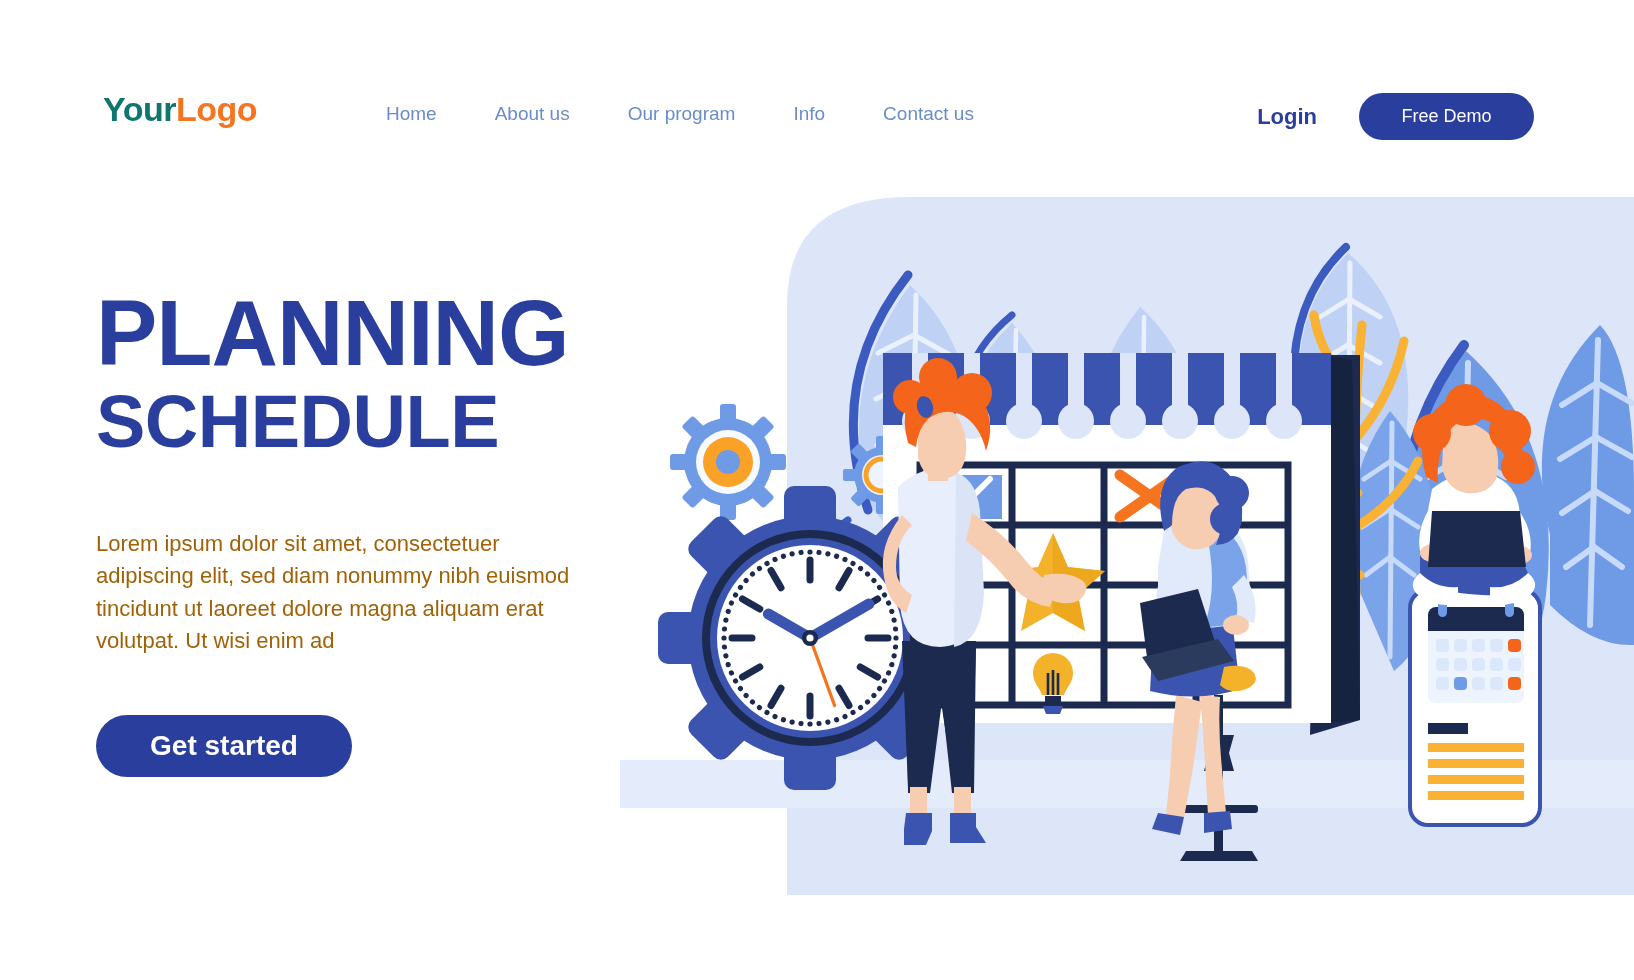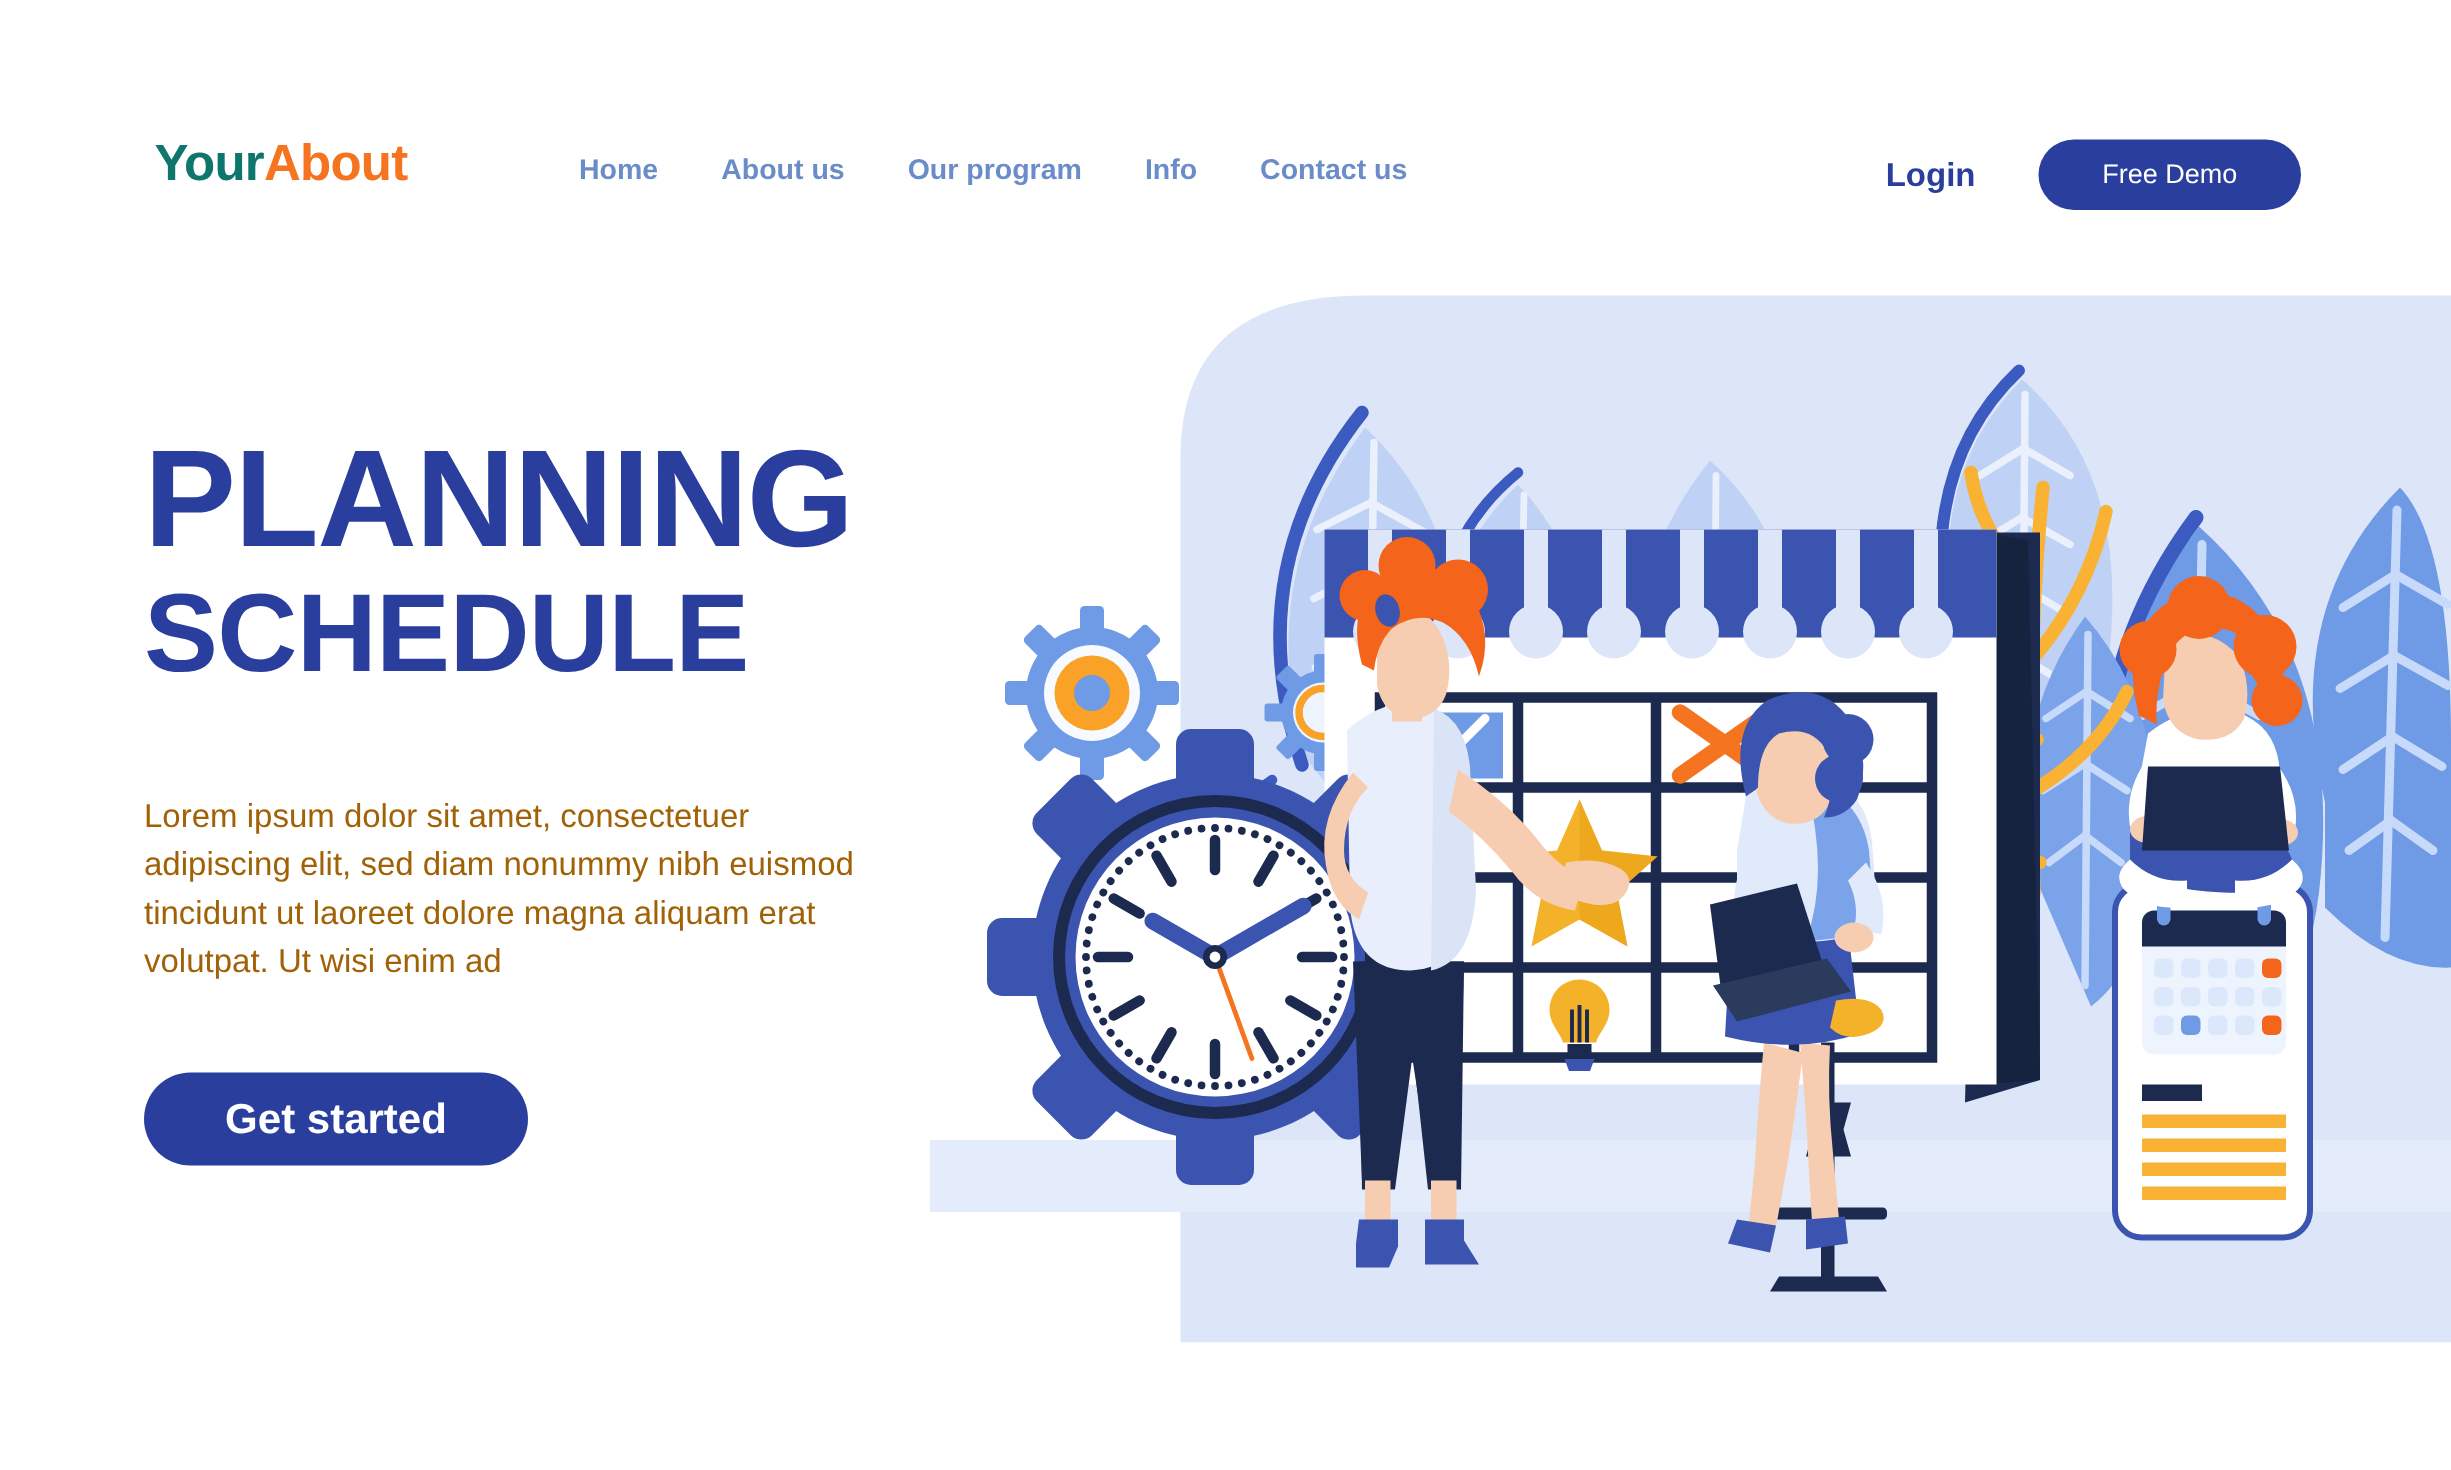--- a/index.html
+++ b/index.html
@@ -37,22 +37,21 @@
   }
   .logo .logo-a { color: #0f766e; }
   .logo .logo-b { color: #f4741f; }
 
   .nav {
     position: absolute;
     left: 386px;
     top: 103px;
     display: flex;
     align-items: center;
-    gap: 0;
-    font-weight: bold;
+    gap: 16px;
   }
   .nav a {
     color: #6a8cc9;
     font-size: 19px;
     text-decoration: none;
     margin-right: 42px;
     white-space: nowrap;
   }
   .nav a:last-child { margin-right: 0; }
 
@@ -139,21 +138,21 @@
   .illustration svg { display: block; }
 </style>
 </head>
 <body>
 
 <div class="page">
 
   <div class="header">
 
     <div class="logo">
-      <span class="logo-a">Your</span><span class="logo-b">About</span>
+      <span class="logo-a">Your</span><span class="logo-b">Logo</span>
     </div>
 
     <nav class="nav">
       <a href="#">Home</a>
       <a href="#">About us</a>
       <a href="#">Our program</a>
       <a href="#">Info</a>
       <a href="#">Contact us</a>
     </nav>
 

